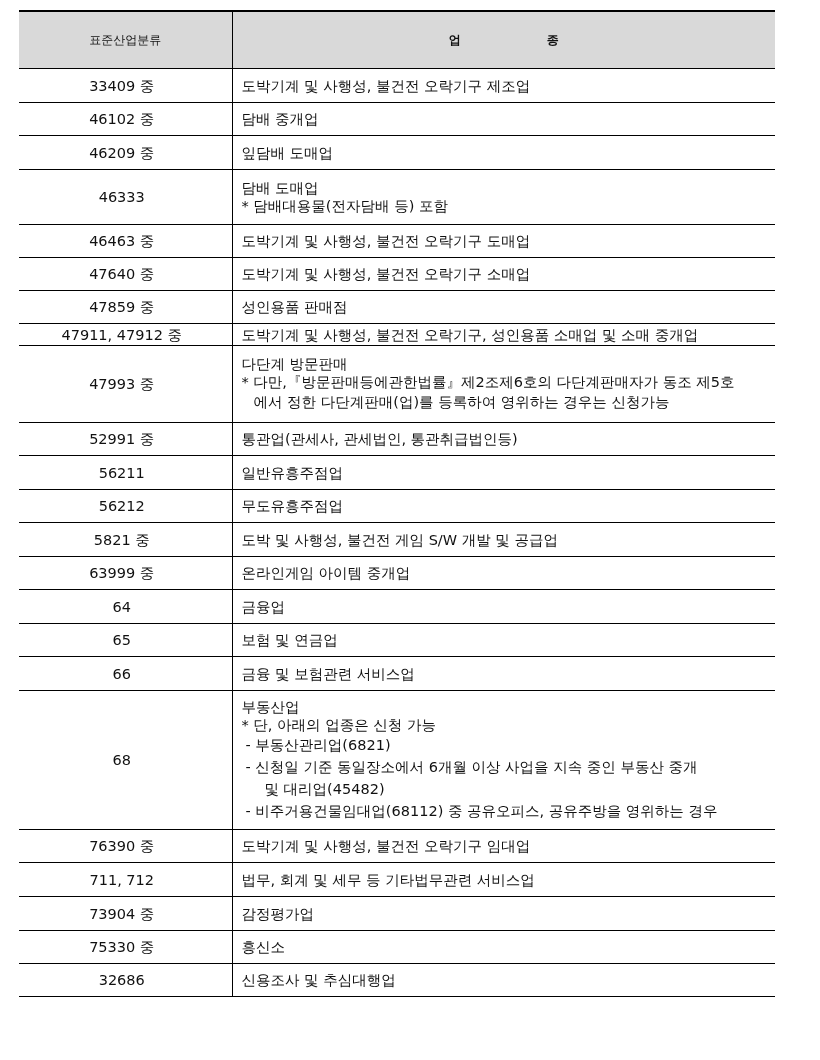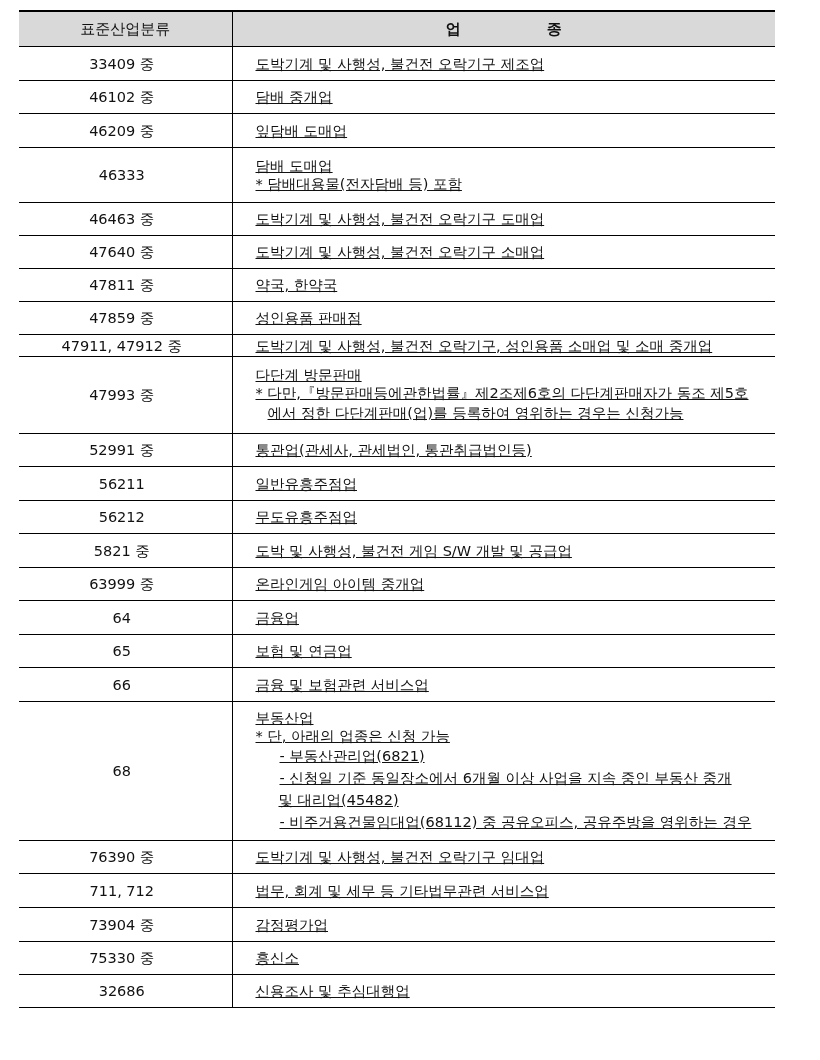--- a/index.html
+++ b/index.html
@@ -24,24 +24,24 @@
       table-layout: fixed;
       font-size: 14.5px;
       line-height: 18px;
     }
     .table col.code-col { width: 213px; }
     .table col.desc-col { width: 543px; }
     .table th {
       background: #d9d9d9;
       font-weight: normal;
       height: 24px;
-      padding: 5px;
+      padding: 16px;
       border-top: 2px solid #000;
       border-bottom: 1px solid #000;
-      font-size: 15px;
+      font-size: 12px;
     }
     .table th.code-head {
       border-right: 1px solid #000;
       text-align: center;
     }
     .table th.desc-head {
       text-align: center;
       letter-spacing: 0;
       font-weight: bold;
     }
@@ -54,27 +54,26 @@
       padding: 0;
       vertical-align: middle;
     }
     .table td.code {
       border-right: 1px solid #000;
       text-align: center;
       padding-right: 7px;
       white-space: nowrap;
     }
     .table td.desc {
-      padding-left: 23px;
+      padding-left: 9px;
       text-align: left;
-      text-decoration: underline;
     }
     .line { display: block; white-space: nowrap; }
     .note { display: block; white-space: nowrap; }
-    .sub { display: block; white-space: nowrap; padding-left: 4px; margin-left: 20px; }
+    .sub { display: block; white-space: nowrap; padding-left: 4px; }
     .sub2 { display: block; white-space: nowrap; padding-left: 23px; }
     .spaced { line-height: 22px; }
   </style>
 </head>
 <body>
 
 <table class="table">
   <colgroup>
     <col class="code-col">
     <col class="desc-col">
@@ -117,26 +116,20 @@
           <span class="line">도박기계 및 사행성, 불건전 오락기구 도매업</span>
         </td>
     </tr>
     <tr style="height:33px">
       <td class="code">47640 중</td>
       <td class="desc">
           <span class="line">도박기계 및 사행성, 불건전 오락기구 소매업</span>
         </td>
     </tr>
     <tr style="height:33px">
-      <td class="code">47811 중</td>
-      <td class="desc">
-          <span class="line">약국, 한약국</span>
-        </td>
-    </tr>
-    <tr style="height:33px">
       <td class="code">47859 중</td>
       <td class="desc">
           <span class="line">성인용품 판매점</span>
         </td>
     </tr>
     <tr style="height:22px">
       <td class="code">47911, 47912 중</td>
       <td class="desc">
           <span class="line">도박기계 및 사행성, 불건전 오락기구, 성인용품 소매업 및 소매 중개업</span>
         </td>

